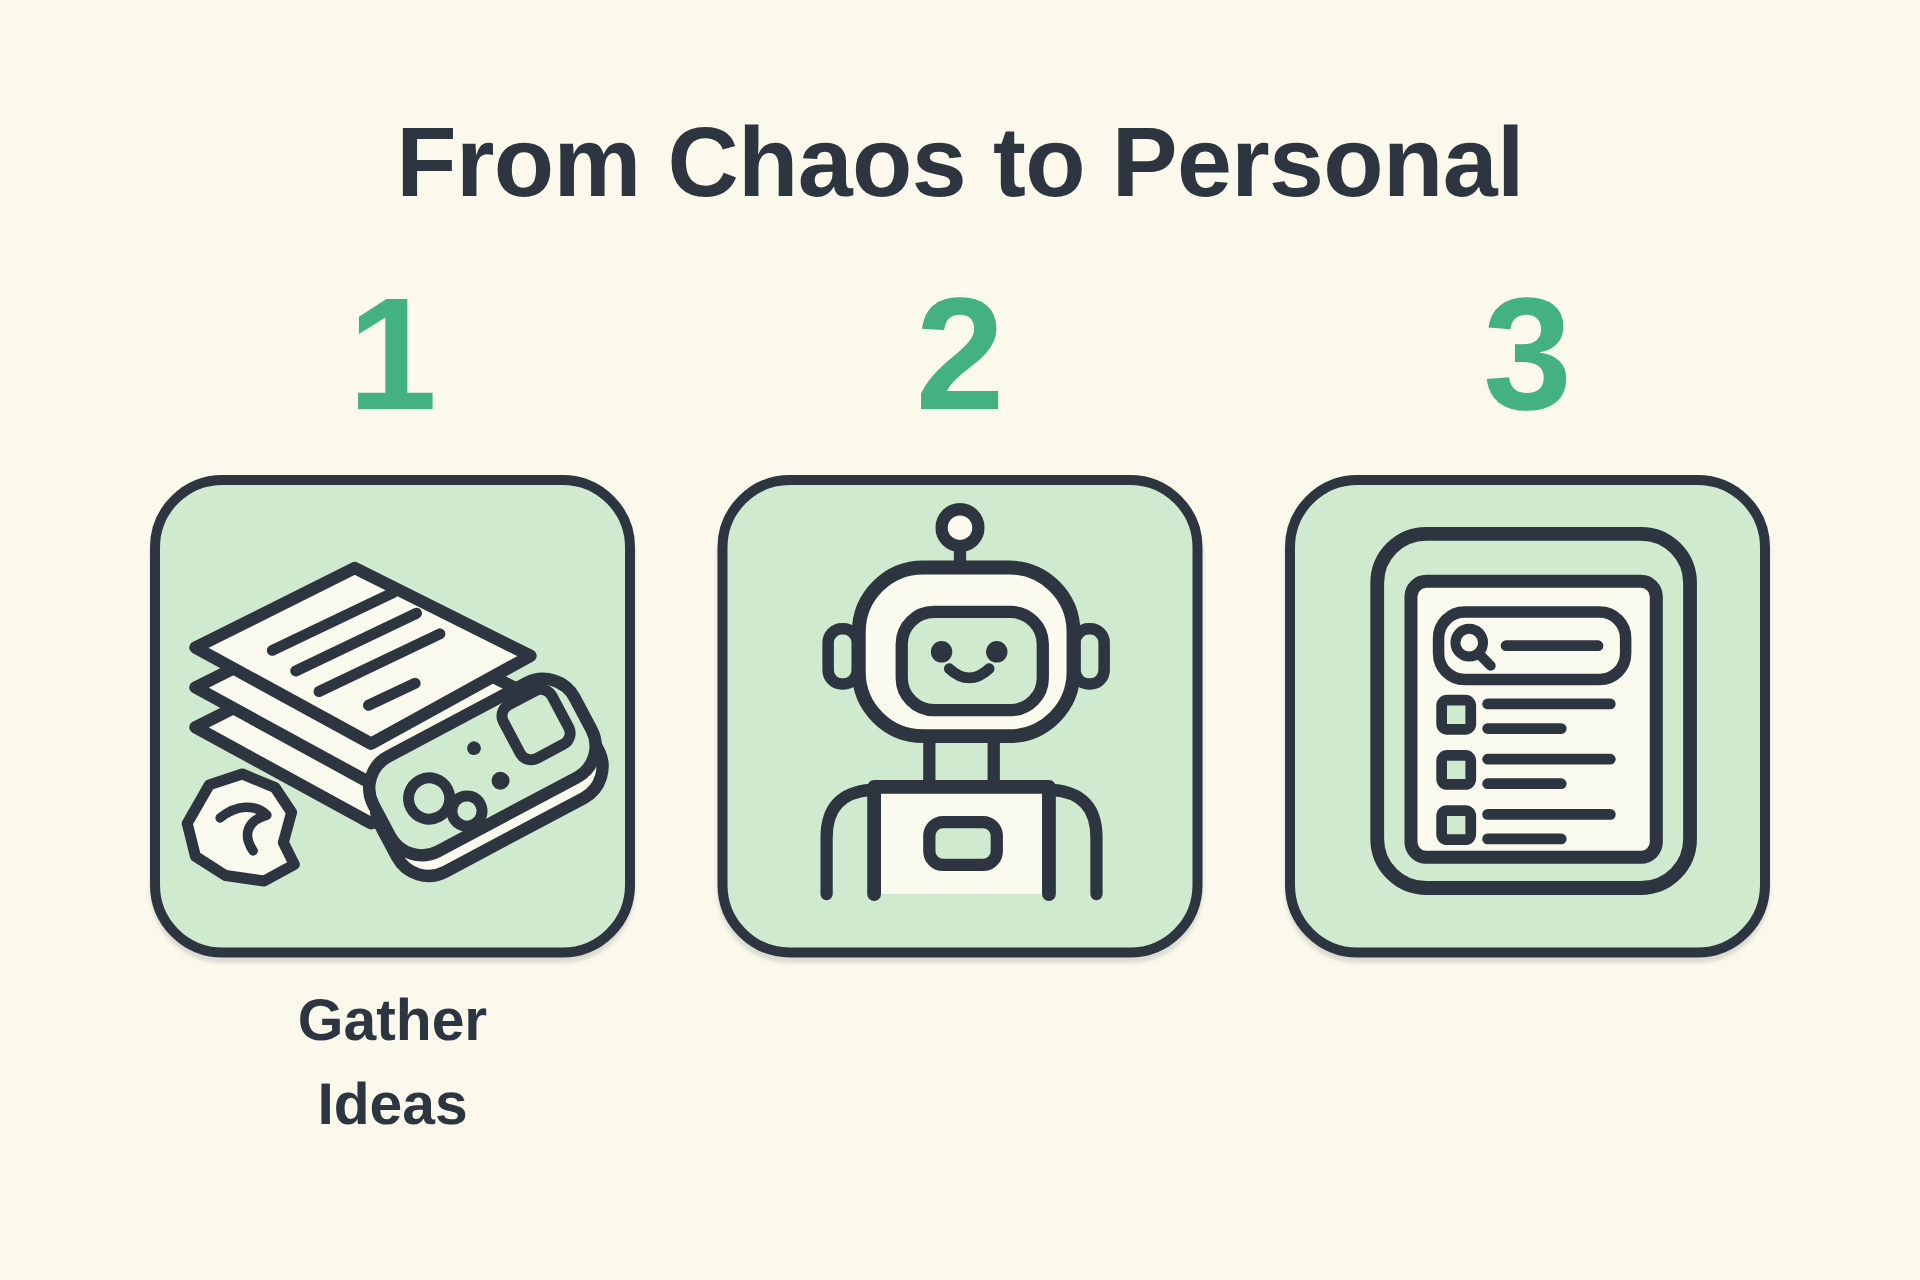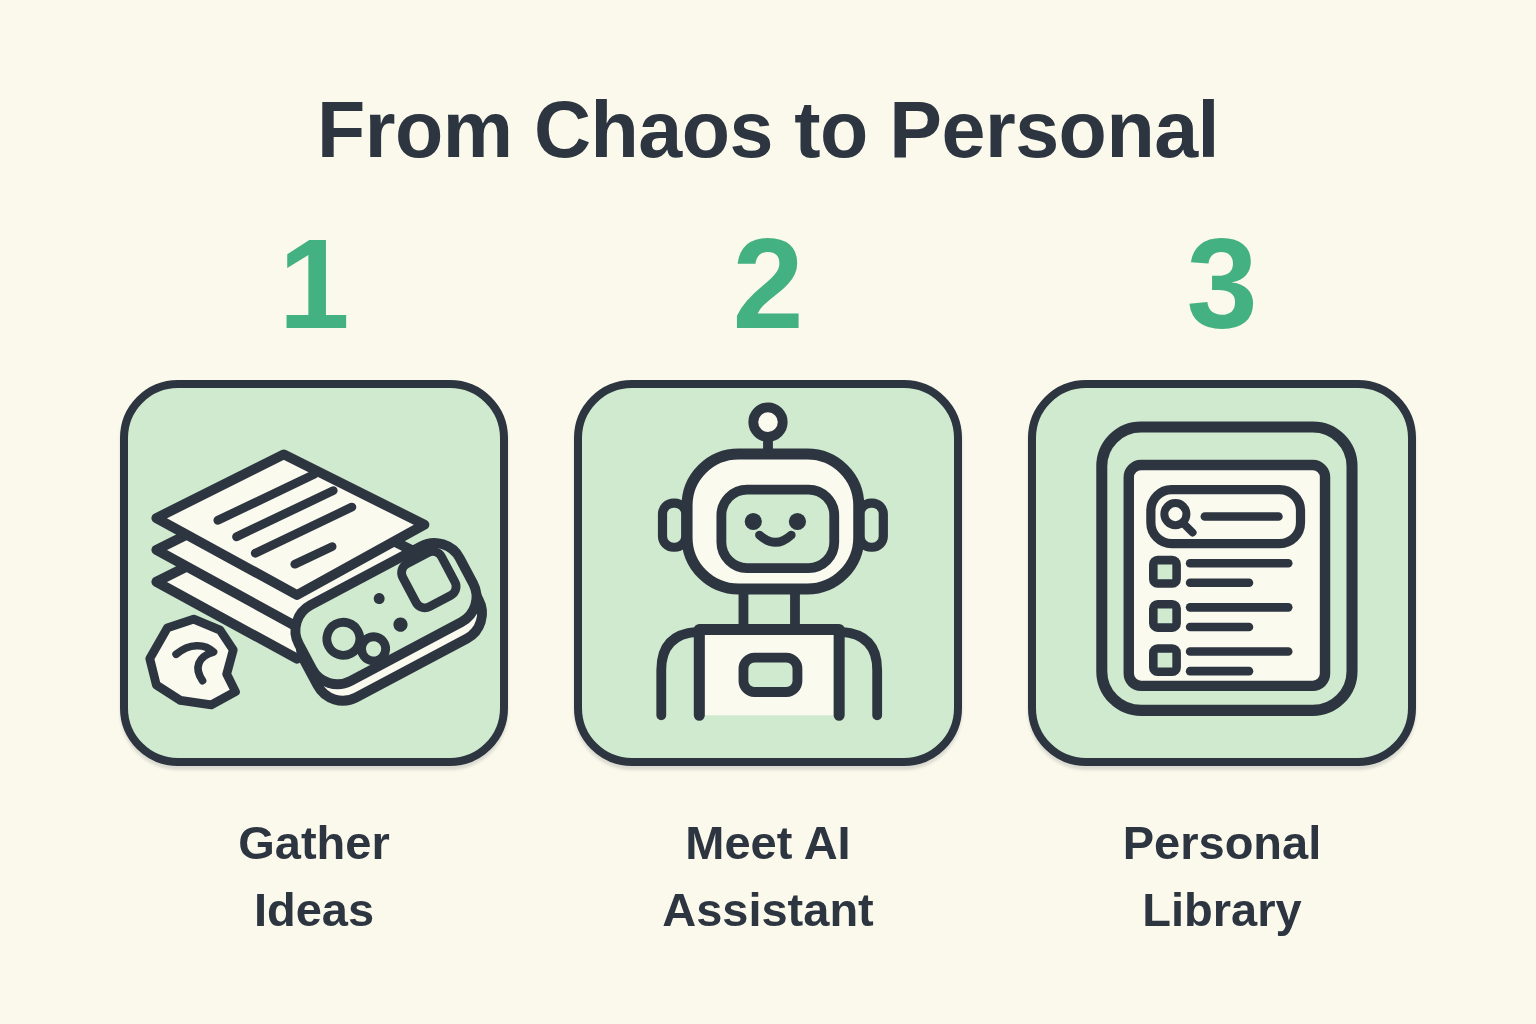--- a/index.html
+++ b/index.html
@@ -47,21 +47,21 @@
   .card{
     box-sizing:border-box;
     width:388px;height:386px;
     border:8px solid var(--ink);
     border-radius:58px;
     background:var(--card-fill);
     display:flex;align-items:center;justify-content:center;
     box-shadow:0 4px 3px rgba(44,53,64,0.15);
   }
   .label{
-    margin-top:44px;
+    margin-top:17px;
     font-size:47px;
     font-weight:bold;
     line-height:1.42;
     text-align:center;
     white-space:pre-line;
     color:var(--ink);
   }
   svg{display:block;}
   svg *{stroke-linecap:round;stroke-linejoin:round;}
   .ink-stroke{stroke:var(--ink);}
@@ -147,22 +147,20 @@
           </g>
 
           <path class="paper ink-stroke" stroke-width="9" d="M94,266 L94,196 L208,196 L208,266"></path>
 
           <path class="no-fill ink-stroke" stroke-width="8" d="M63,266 L63,229 Q63,200 92,198"></path>
           <path class="no-fill ink-stroke" stroke-width="8" d="M239,266 L239,229 Q239,200 210,198"></path>
 
           <rect class="mint ink-stroke" stroke-width="8" x="130" y="219" width="44" height="28" rx="9"></rect>
         </svg>
       </div>
-      <div class="label">Meet AI
-Assistant</div>
     </section>
 
     <section class="step">
       <div class="num">3</div>
       <div class="card">
         <svg width="368" height="368" viewBox="0 0 300 300">
 
           <rect class="mint ink-stroke" stroke-width="9" x="52" y="31" width="204" height="231" rx="32"></rect>
 
           <rect class="paper ink-stroke" stroke-width="8.5" x="74" y="62" width="160" height="180" rx="10"></rect>
@@ -186,18 +184,16 @@
             <line class="ink-stroke" stroke-width="7" x1="124" y1="178" x2="204" y2="178"></line>
             <line class="ink-stroke" stroke-width="7" x1="124" y1="194" x2="172" y2="194"></line>
           </g>
           <g>
             <rect class="mint ink-stroke" stroke-width="7" x="94" y="211.5" width="19" height="19" rx="3.5"></rect>
             <line class="ink-stroke" stroke-width="7" x1="124" y1="214" x2="204" y2="214"></line>
             <line class="ink-stroke" stroke-width="7" x1="124" y1="230" x2="172" y2="230"></line>
           </g>
         </svg>
       </div>
-      <div class="label">Personal
-Library</div>
     </section>
 
   </div>
 </div>
 
 </body></html>

